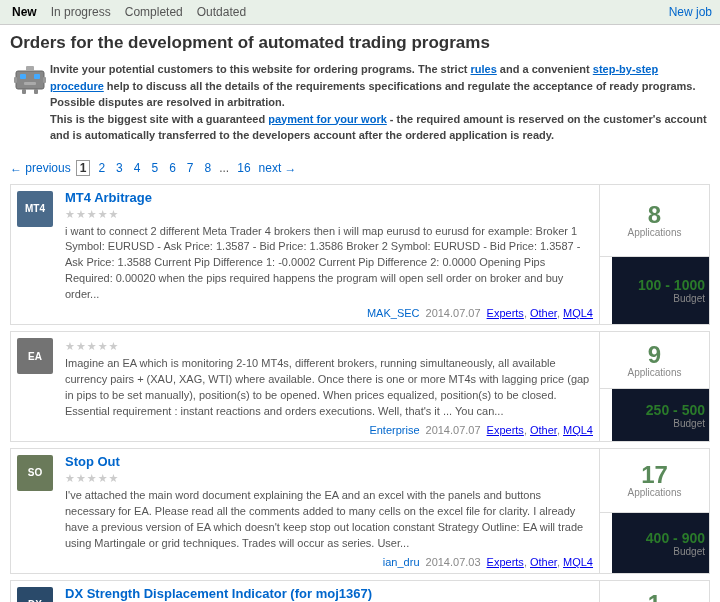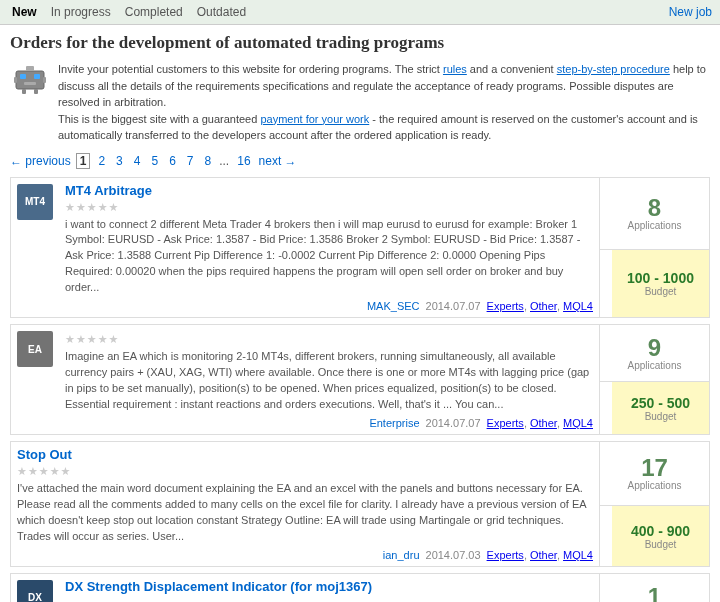--- a/index.html
+++ b/index.html
@@ -9,23 +9,23 @@
     .top-nav { display: flex; align-items: center; background: #e8f0e8; padding: 3px 8px; border-bottom: 1px solid #ccc; justify-content: space-between; }
     .top-nav-left { display: flex; align-items: center; gap: 6px; }
     .top-nav .nav-item { color: #555; text-decoration: none; font-size: 12px; padding: 2px 4px; }
     .top-nav .nav-item.active { color: #000; font-weight: bold; }
     .top-nav .more-jobs { color: #555; font-size: 12px; }
     .top-nav .more-jobs a { color: #06c; text-decoration: none; }
     .new-job-btn { color: #06c; font-size: 12px; text-decoration: none; cursor: pointer; }
 
     
     .content { padding: 8px 10px; }
-    .page-title { font-size: 17px; font-weight: bold; color: #333; margin-bottom: 8px; font-family: Liberation Serif, serif; }
-
-    .intro-box { display: flex; align-items: flex-start; gap: 8px; margin-bottom: 9px; }
+    .page-title { font-size: 17px; font-weight: bold; color: #333; margin-bottom: 8px; }
+
+    .intro-box { display: flex; align-items: flex-start; gap: 0; margin-bottom: 16px; font-weight: bold; }
     .intro-icon { width: 40px; flex-shrink: 0; display: flex; align-items: center; justify-content: center; }
     .intro-icon svg { width: 36px; height: 36px; }
     .intro-text { font-size: 11px; color: #444; line-height: 1.5; }
     .intro-text a { color: #06c; }
 
     
     .pagination { display: flex; align-items: center; gap: 5px; margin: 8px 0; font-size: 12px; }
     .pagination .prev-next { color: #06c; text-decoration: none; cursor: pointer; }
     .pagination .page-num { color: #06c; text-decoration: none; cursor: pointer; padding: 1px 3px; }
     .pagination .page-num.active { font-weight: bold; color: #333; border: 1px solid #999; padding: 0px 3px; }
@@ -45,21 +45,21 @@
     .job-footer .date { color: #888; }
     .stars { display: flex; gap: 1px; margin-top: 3px; }
     .star { color: #f90; font-size: 11px; }
     .star.empty { color: #ccc; }
 
     
     .job-stats { display: flex; flex-direction: column; align-items: stretch; width: 110px; flex-shrink: 0; border-left: 1px solid #ddd; }
     .stat-apps { display: flex; flex-direction: column; align-items: center; justify-content: center; padding: 8px 4px; border-bottom: 1px solid #ddd; flex: 1; }
     .stat-apps .num { font-size: 24px; font-weight: bold; color: #5a8a5a; line-height: 1; }
     .stat-apps .label { font-size: 10px; color: #888; text-align: center; }
-    .stat-budget { display: flex; flex-direction: column; align-items: center; justify-content: center; padding: 6px 4px; flex: 1; background: #fef9c3; margin-left: 12px; }
+    .stat-budget { display: flex; flex-direction: column; align-items: flex-end; justify-content: center; padding: 6px 4px; flex: 1; background: #0f172a; margin-left: 12px; }
     .stat-budget .range { font-size: 14px; font-weight: bold; color: #2a7a2a; }
     .stat-budget .label { font-size: 10px; color: #888; }
   </style>
 </head>
 <body>
 
 <div class="top-nav">
   <div class="top-nav-left">
     <span class="nav-item active">New</span>
     <span class="nav-item">In progress</span>
@@ -166,20 +166,23 @@
         <div class="num">9</div>
         <div class="label">Applications</div>
       </div>
       <div class="stat-budget">
         <div class="range">250 - 500</div>
         <div class="label">Budget</div>
       </div>
     </div>
   </div>
       <div class="job-item">
+    <div class="job-avatar">
+      <div class="avatar-placeholder" style="background:#6a7a5a">SO</div>
+    </div>
     <div class="job-body">
       <a class="job-title">Stop Out</a>
       <div class="stars">
             <span class="star empty">★</span>
             <span class="star empty">★</span>
             <span class="star empty">★</span>
             <span class="star empty">★</span>
             <span class="star empty">★</span>
           </div>
       <div class="job-desc">I've attached the main word document explaining the EA and an excel with the panels and buttons necessary for EA. Please read all the comments added to many cells on the excel file for clarity. I already have a previous version of EA which doesn't keep stop out location constant   Strategy Outline: EA will trade using Martingale or grid techniques.  Trades will occur as series.  User...</div>

